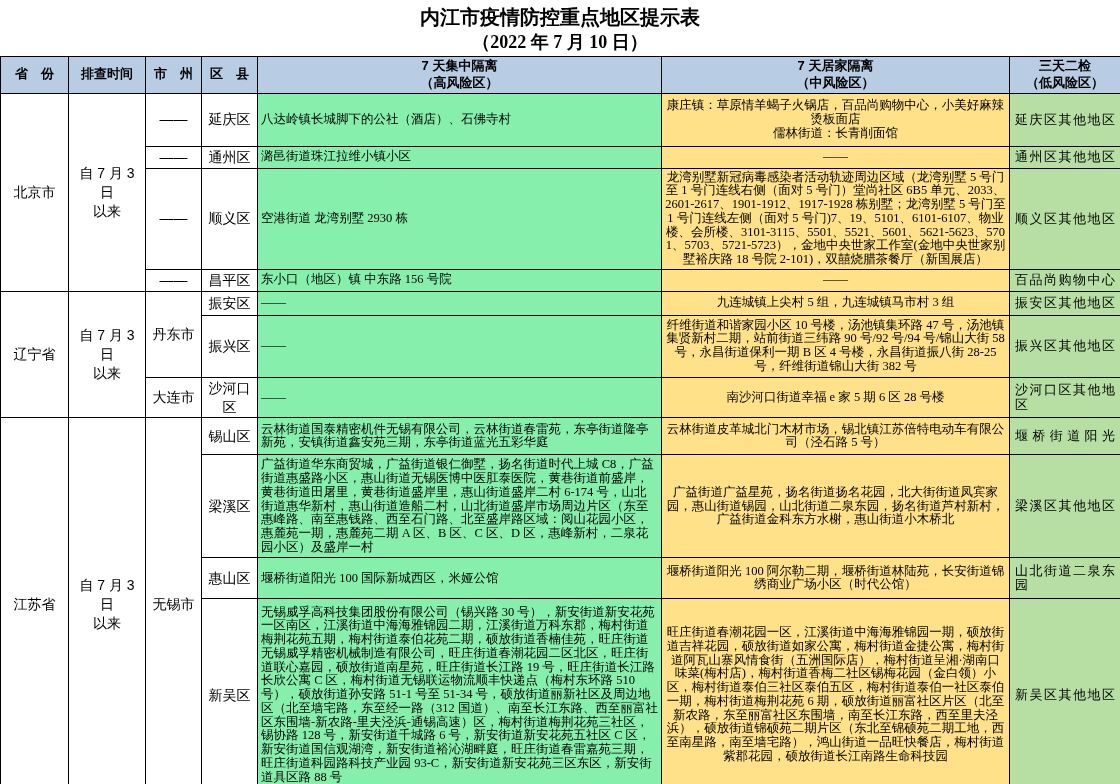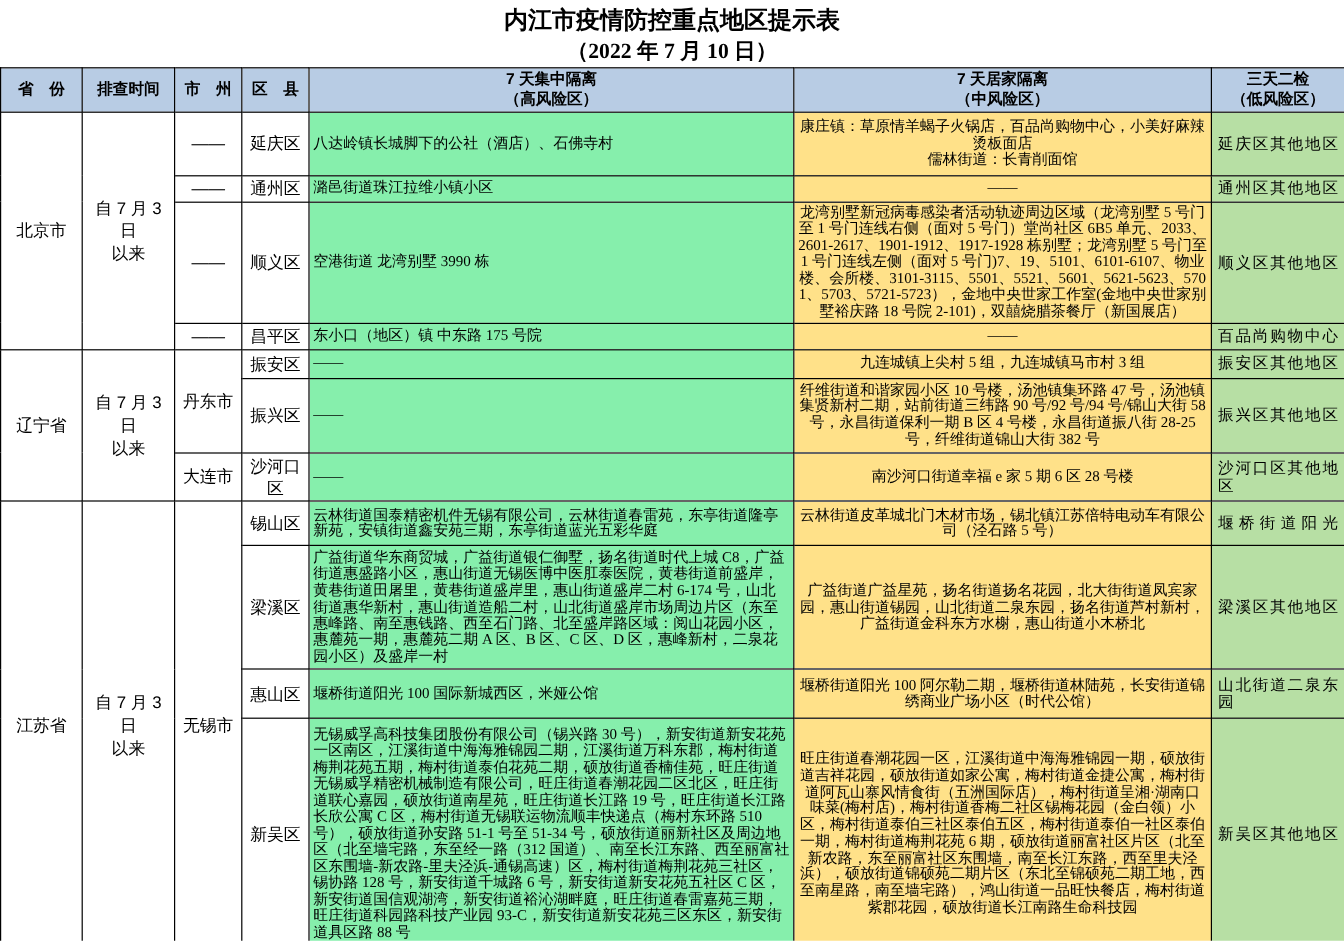--- a/index.html
+++ b/index.html
@@ -77,28 +77,28 @@
   <tr style="height:20px">
     <td class="lab">——</td>
     <td class="lab">通州区</td>
     <td class="hi">潞邑街道珠江拉维小镇小区</td>
     <td class="med">——</td>
     <td class="low">通州区其他地区</td>
   </tr>
   <tr style="height:101px">
     <td class="lab">——</td>
     <td class="lab">顺义区</td>
-    <td class="hi">空港街道 龙湾别墅 3990 栋</td>
+    <td class="hi">空港街道 龙湾别墅 2930 栋</td>
     <td class="med">龙湾别墅新冠病毒感染者活动轨迹周边区域（龙湾别墅 5 号门至 1 号门连线右侧（面对 5 号门）堂尚社区 6B5 单元、2033、2601-2617、1901-1912、1917-1928 栋别墅；龙湾别墅 5 号门至 1 号门连线左侧（面对 5 号门)7、19、5101、6101-6107、物业楼、会所楼、3101-3115、5501、5521、5601、5621-5623、5701、5703、5721-5723），金地中央世家工作室(金地中央世家别墅裕庆路 18 号院 2-101)，双囍烧腊茶餐厅（新国展店）</td>
     <td class="low">顺义区其他地区</td>
   </tr>
   <tr style="height:22px">
     <td class="lab">——</td>
     <td class="lab">昌平区</td>
-    <td class="hi">东小口（地区）镇 中东路 175 号院</td>
+    <td class="hi">东小口（地区）镇 中东路 156 号院</td>
     <td class="med">——</td>
     <td class="low">百品尚购物中心</td>
   </tr>
 
   <tr style="height:24px">
     <td class="lab" rowspan="3">辽宁省</td>
     <td class="lab" rowspan="3">自 7 月 3 日
 以来</td>
     <td class="lab" rowspan="2">丹东市</td>
     <td class="lab">振安区</td>

